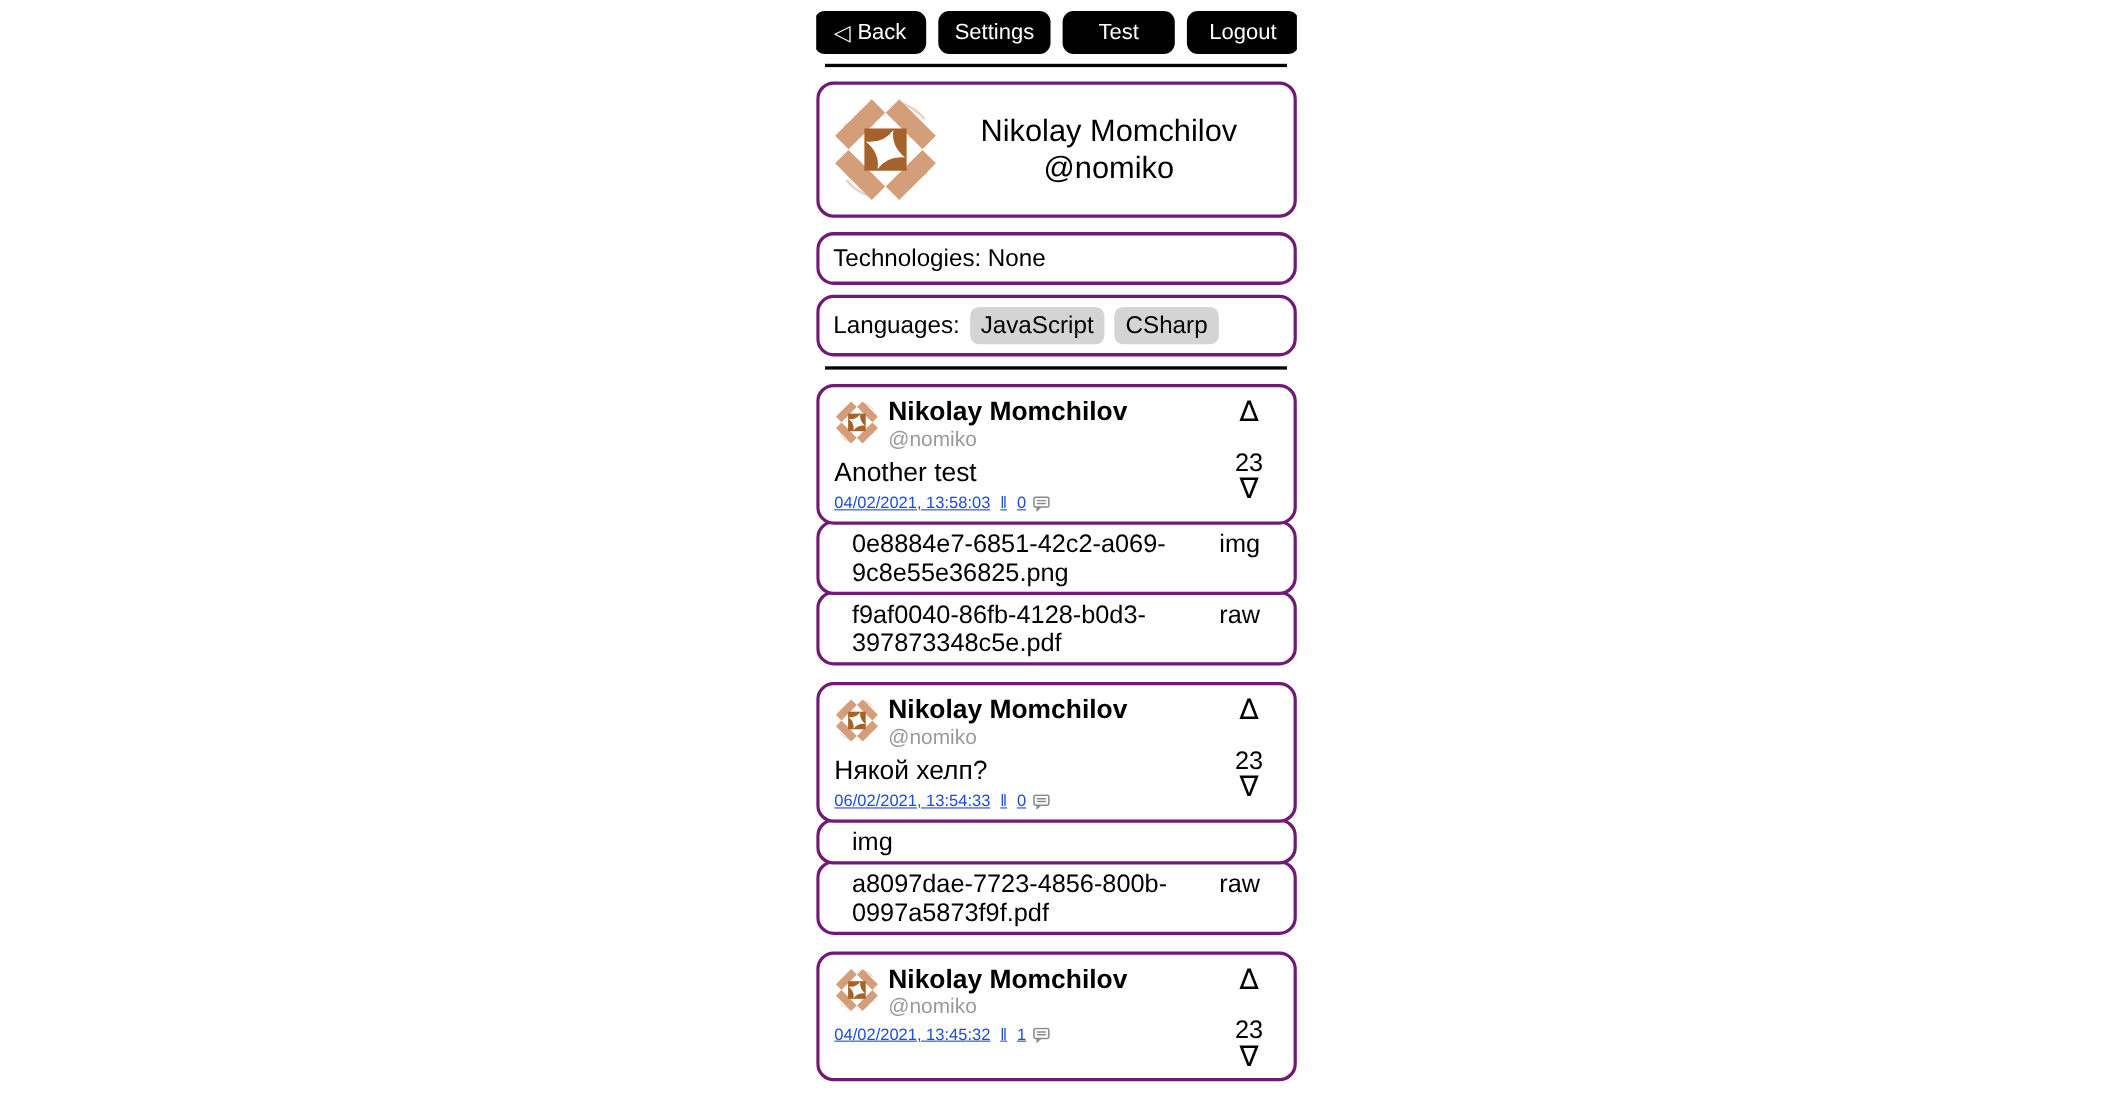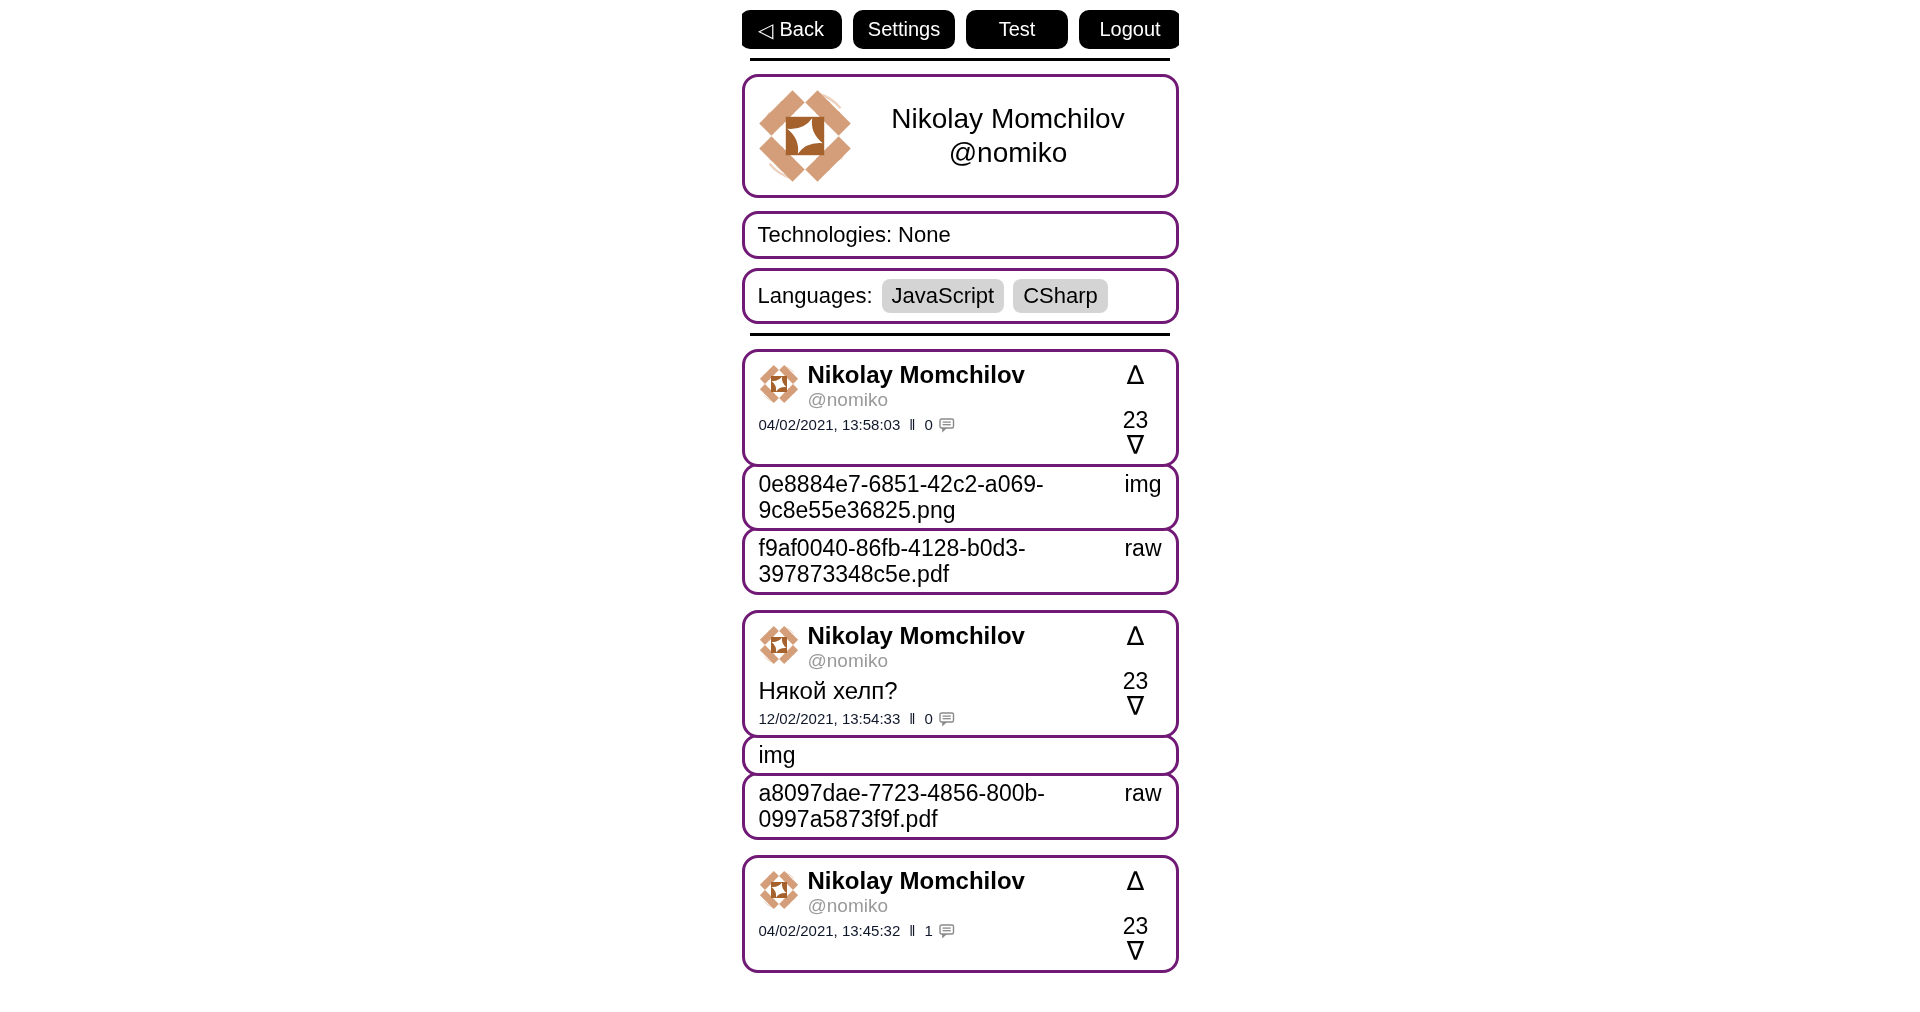--- a/index.html
+++ b/index.html
@@ -100,22 +100,23 @@
   .author-row { display: flex; gap: 9px; margin-bottom: 6px; }
   .avatar-sm { width: 40px; height: 40px; flex: 0 0 auto; margin-top: 2px; }
   .author-name { font-size: 24px; font-weight: 700; line-height: 26px; }
   .author-handle { font-size: 19px; color: #9a9a9a; line-height: 23px; }
   .post-title { font-size: 24px; line-height: 26px; margin-bottom: 7px; }
   .post-meta {
     display: flex;
     align-items: center;
     gap: 9px;
     font-size: 15px;
-    color: #0f172a;
+    color: #1d4ed8;
     line-height: 16px;
+    text-decoration: underline;
   }
   .comment-icon { display: inline-flex; margin-left: -3px; }
 
   .vote-col {
     width: 44px;
     flex: 0 0 auto;
     display: flex;
     flex-direction: column;
     align-items: center;
     justify-content: space-between;
@@ -131,21 +132,21 @@
     color: #000;
     cursor: pointer;
     padding: 0;
   }
   .vote-count { font-size: 23px; line-height: 24px; margin-top: 20px; }
 
   .attachment {
     display: flex;
     align-items: flex-start;
     gap: 10px;
-    padding: 5px 14px;
+    padding: 5px 30px;
     font-size: 23px;
     line-height: 26px;
     margin-top: -4px;
     position: relative;
     z-index: 1;
   }
   .attachment + .attachment { z-index: 0; gap: 28px; }
   .filename { flex: 1; min-width: 0; word-wrap: break-word; }
   .file-type { flex: 0 0 auto; }
 
@@ -237,20 +238,21 @@
       <div class="post-main">
         <div class="author-row">
           <svg class="avatar-sm">
               <use href="#identicon"></use>
             </svg>
           <div>
             <div class="author-name">Nikolay Momchilov</div>
             <div class="author-handle">@nomiko</div>
           </div>
         </div>
+        <div class="post-title">Another test</div>
         <div class="post-meta">
           <span>04/02/2021, 13:58:03</span>
           <span>‖</span>
           <span>0</span>
           <svg class="comment-icon" width="16" height="15">
               <use href="#comment-bubble"></use>
             </svg>
         </div>
       </div>
       <div class="vote-col">
@@ -276,21 +278,21 @@
           <svg class="avatar-sm">
               <use href="#identicon"></use>
             </svg>
           <div>
             <div class="author-name">Nikolay Momchilov</div>
             <div class="author-handle">@nomiko</div>
           </div>
         </div>
         <div class="post-title">Някой хелп?</div>
         <div class="post-meta">
-          <span>12/02/2021, 13:54:33</span>
+          <span>06/02/2021, 13:54:33</span>
           <span>‖</span>
           <span>0</span>
           <svg class="comment-icon" width="16" height="15">
               <use href="#comment-bubble"></use>
             </svg>
         </div>
       </div>
       <div class="vote-col">
         <button class="vote-btn">∆</button>
         <div class="vote-count">23</div>

